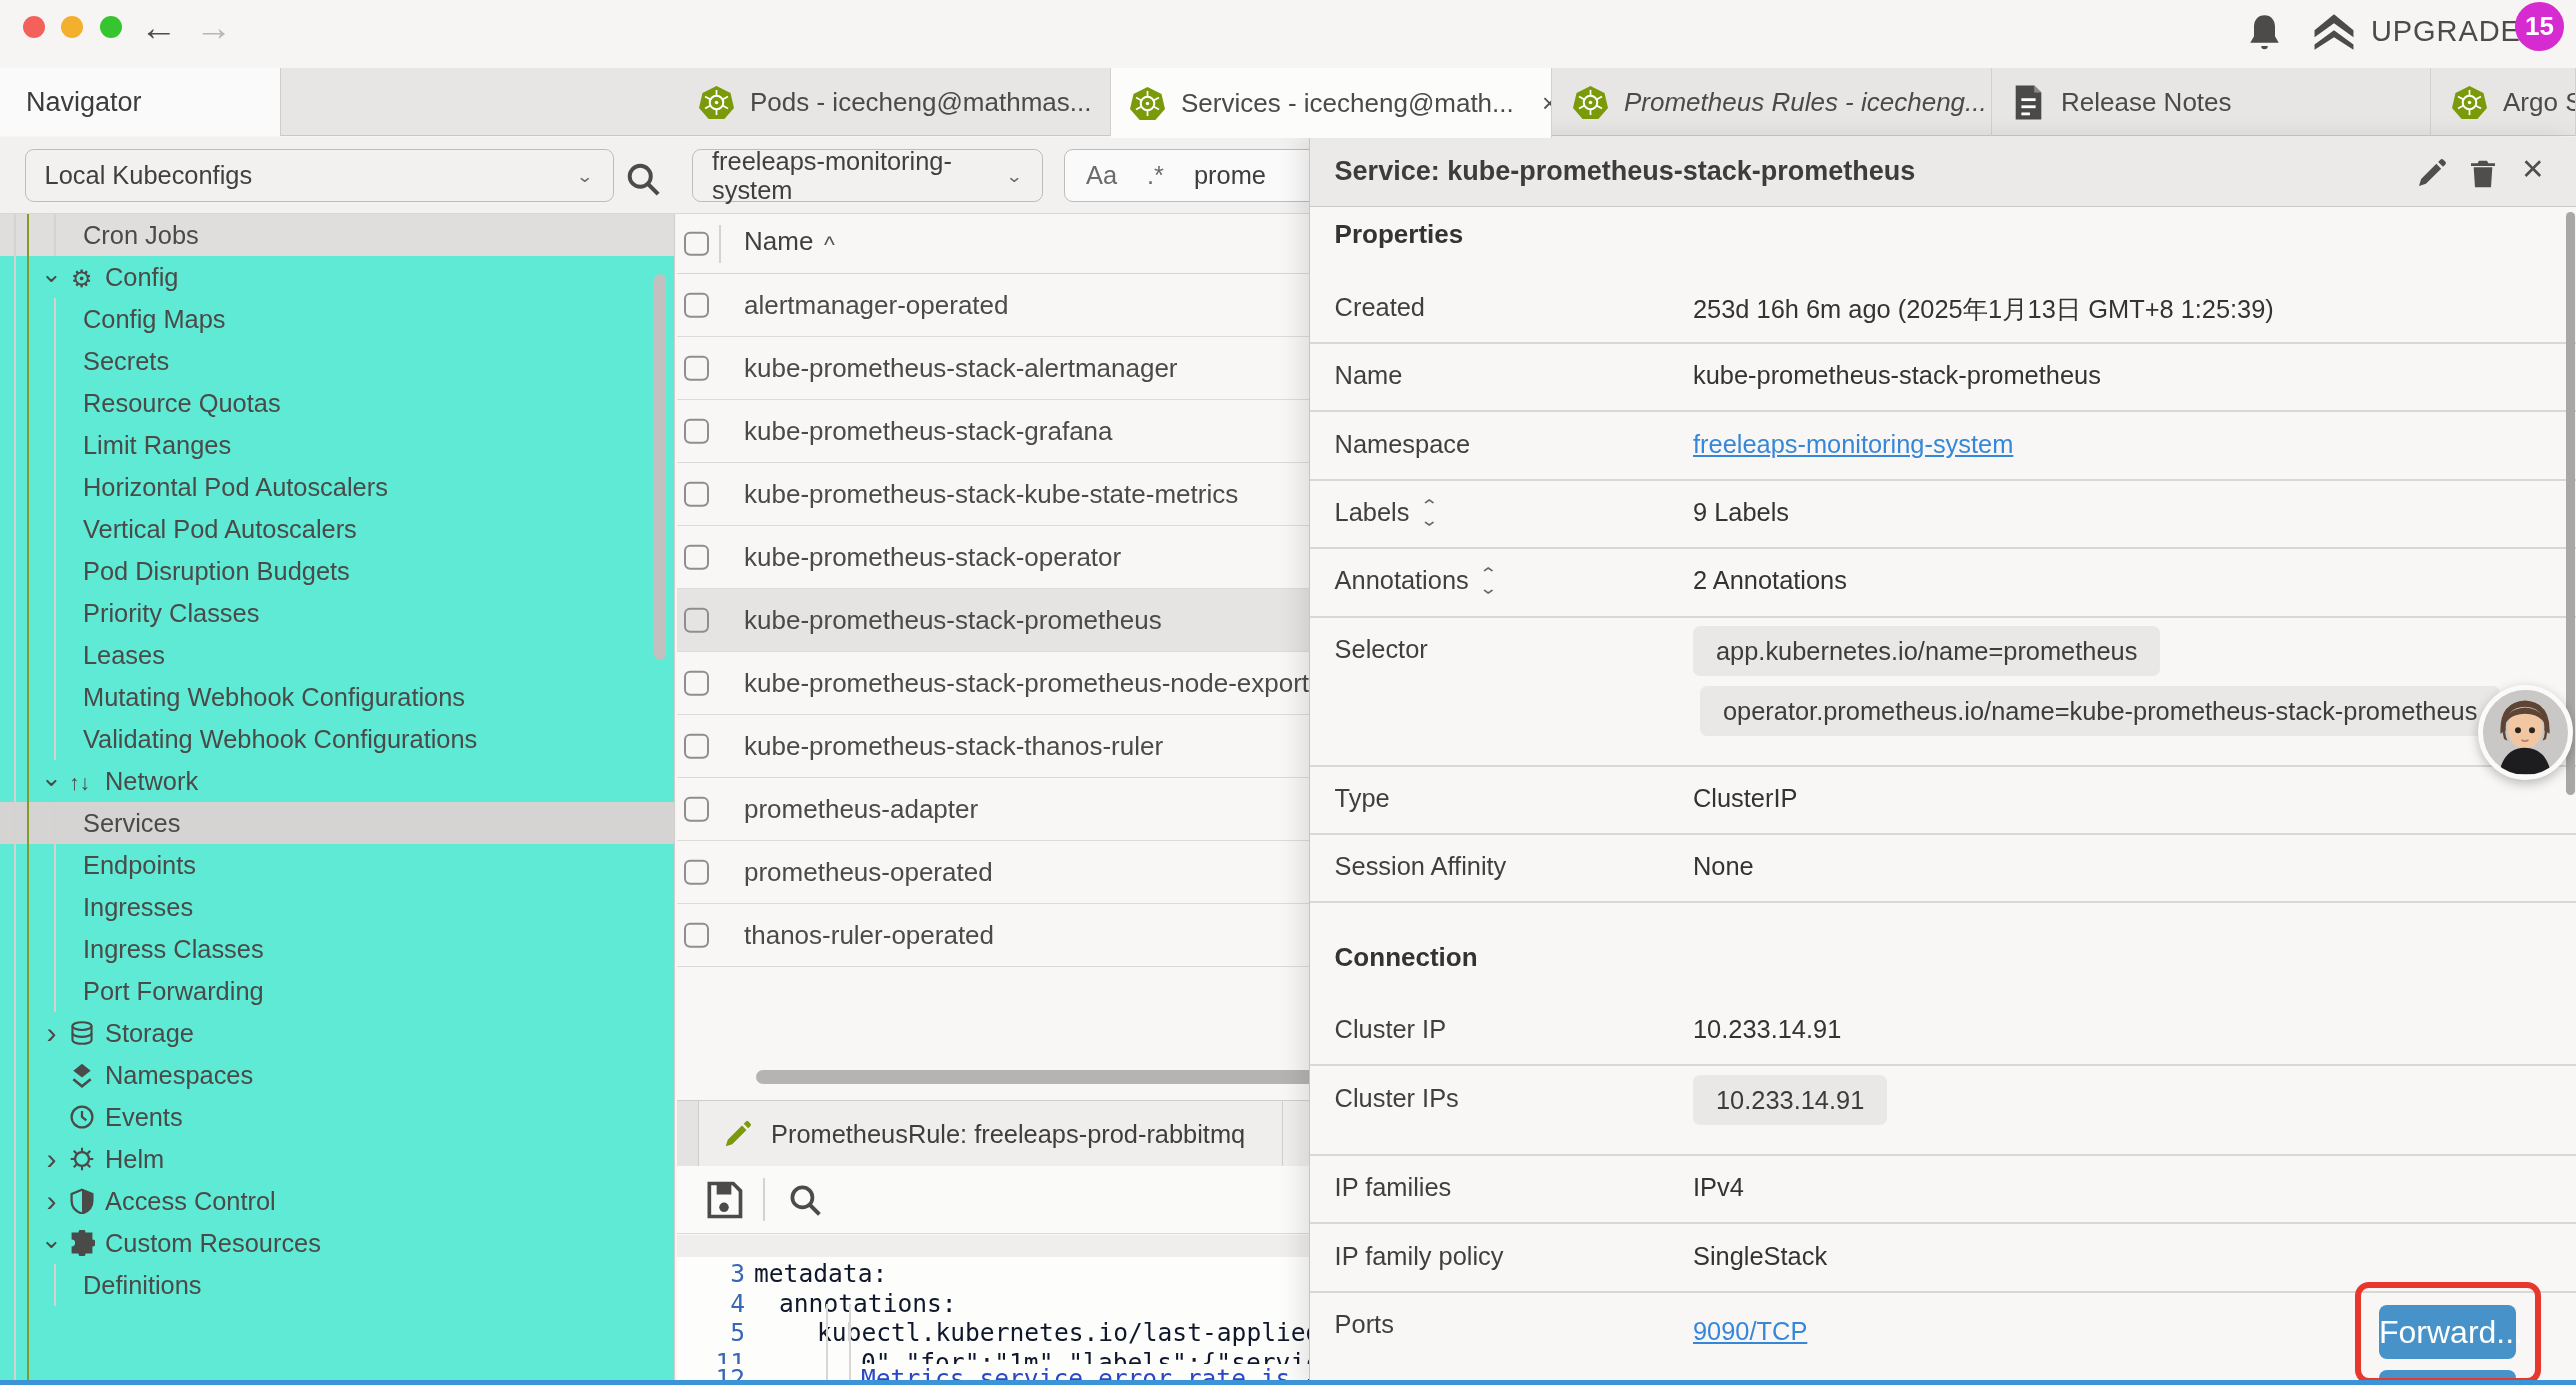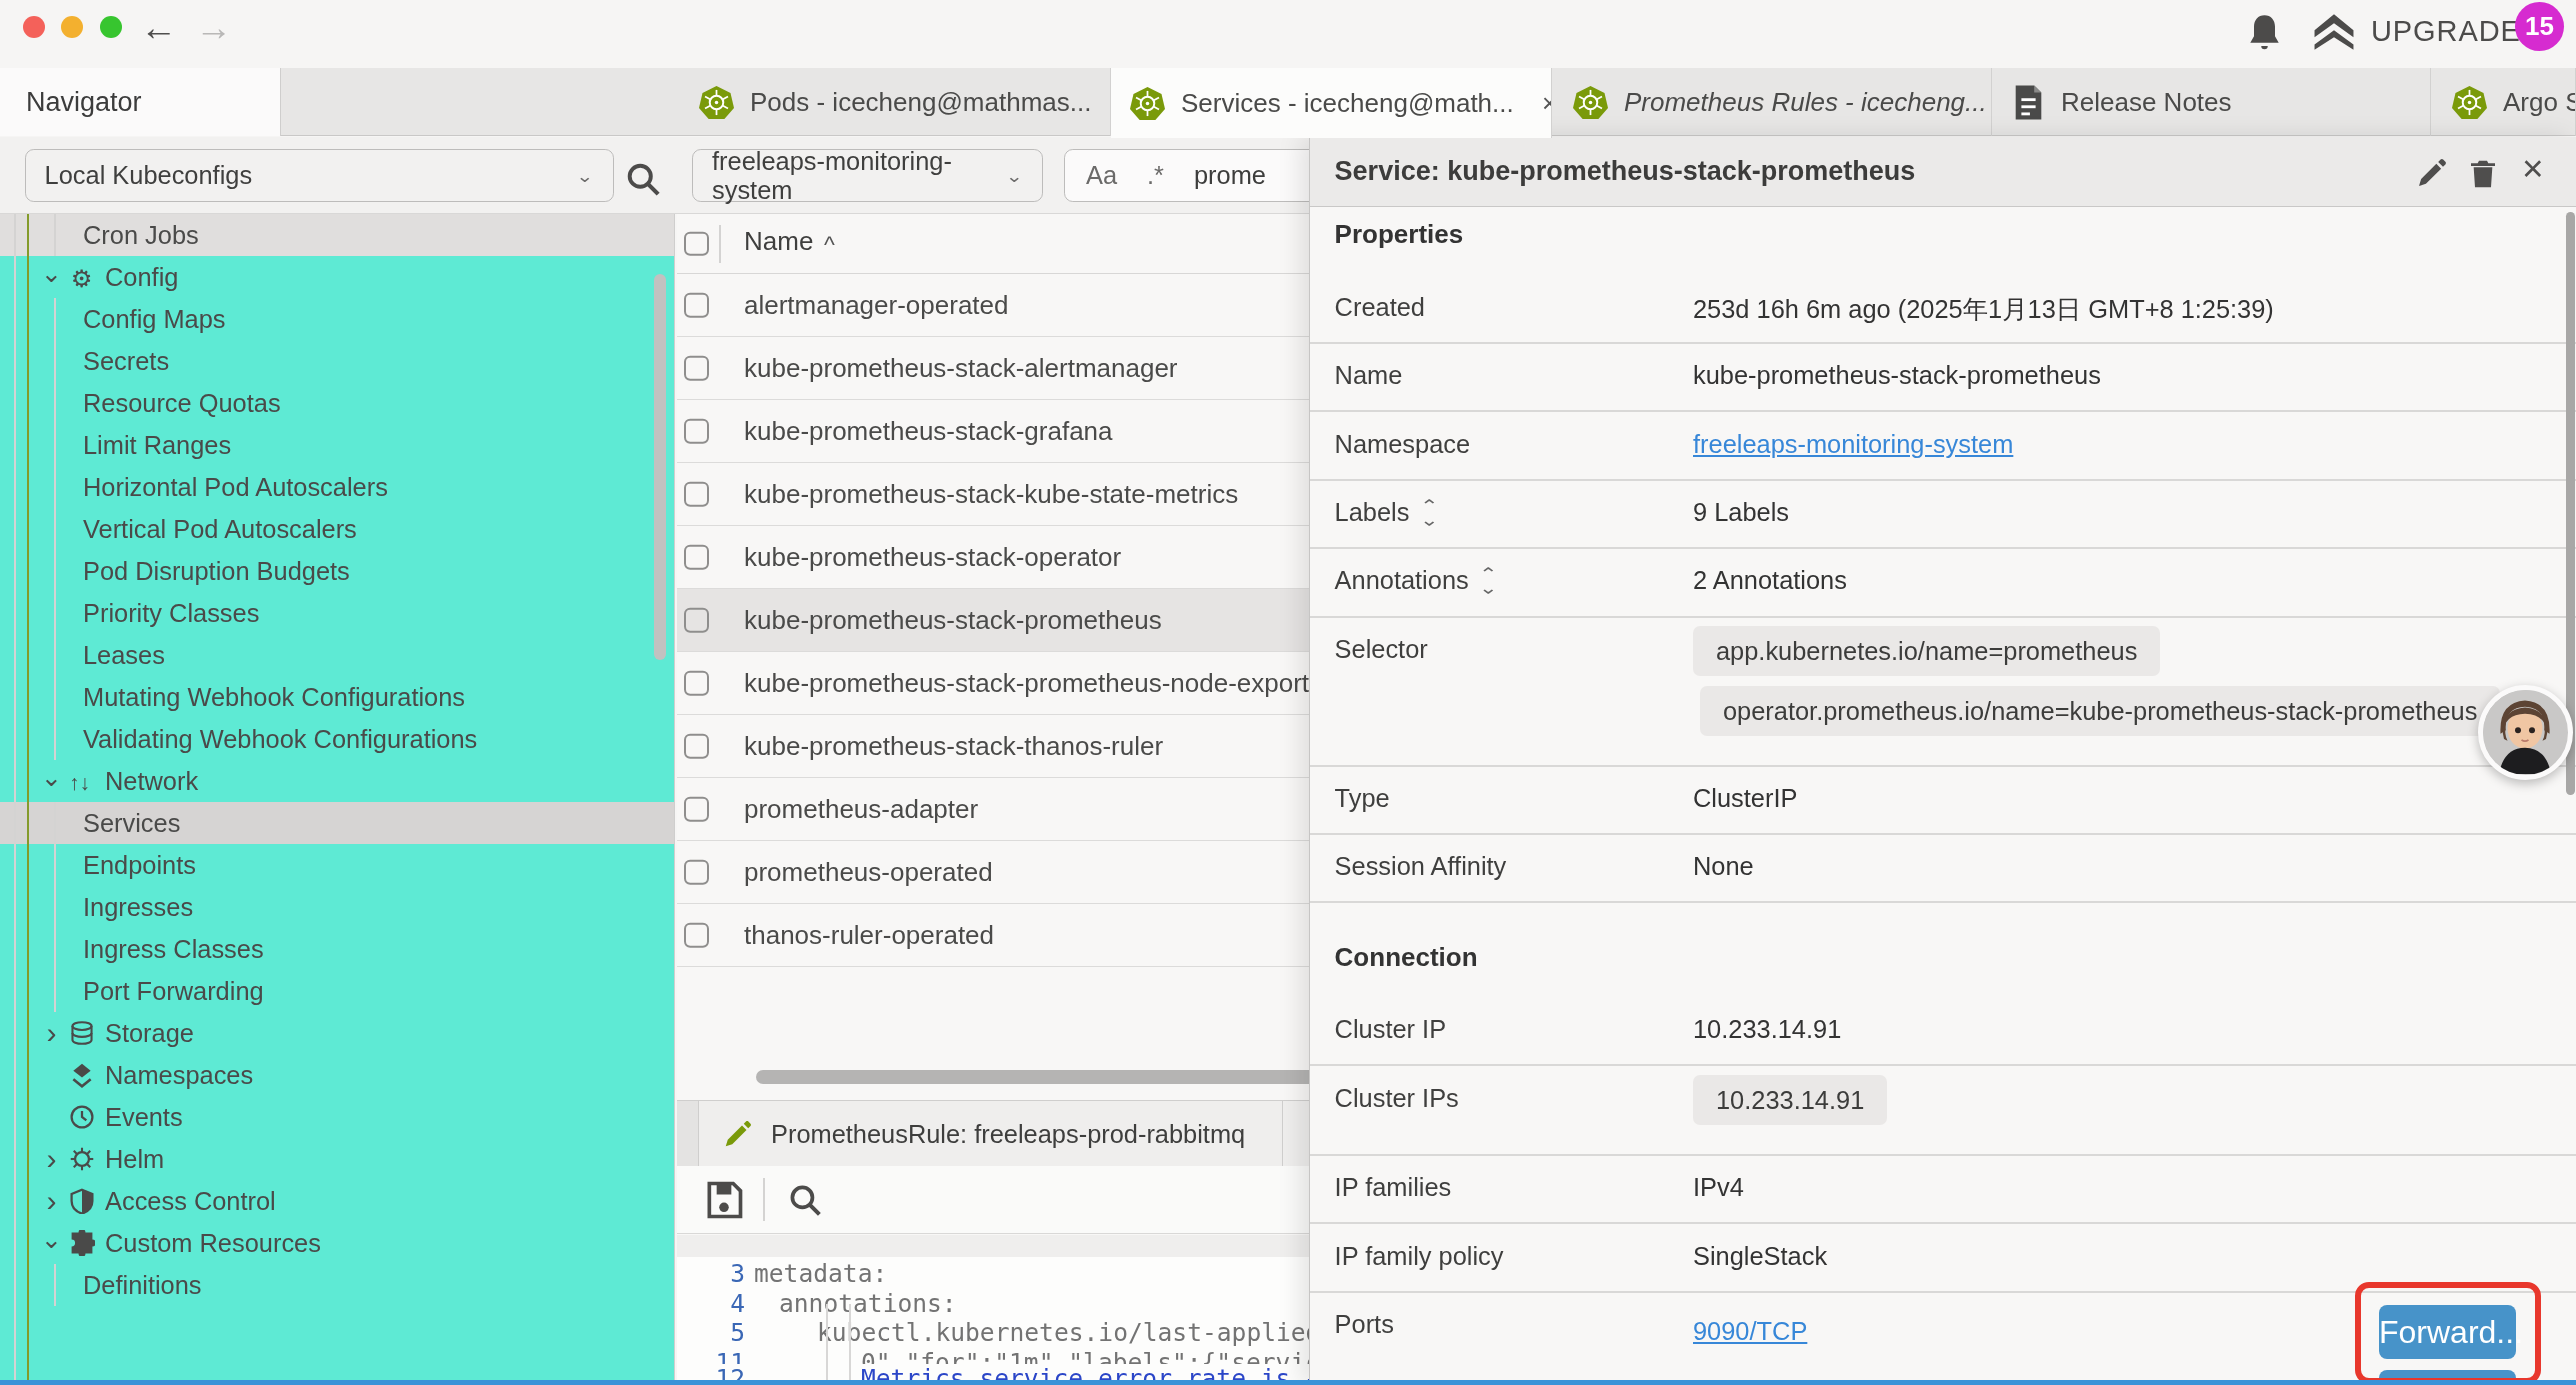--- a/index.html
+++ b/index.html
@@ -68,21 +68,21 @@
   .btabs { position:absolute; left:0; top:886px; width:100%; height:67px; background:#e4e3e2; border-top:1.8px solid #cfcecd; border-bottom:1.8px solid #cfcecd; }
   .btab { position:absolute; top:0; height:67px; background:#efeeed; border-left:1.8px solid #cfcecd; border-right:1.8px solid #cfcecd; display:flex; align-items:center; gap:19px; padding:0 23px; font-size:25.4px; color:#3e3e3d; white-space:nowrap; overflow:hidden;}
   .ed-toolbar { position:absolute; left:0; top:952px; width:100%; height:68px; background:#fafaf9; border-bottom:1.8px solid #d9d8d7;}
   .ed-toolbar .vdiv { position:absolute; left:86px; top:12.3px; bottom:12.3px; width:1.8px; background:#d4d3d2; }
   .ed-btn { position:absolute; top:12.3px; color:#4c4b4a; }
   .foldbar { position:absolute; left:0; top:1021px; width:100%; height:23px; background:#efeeed; border-bottom:1.8px solid #dcdbda; }
   .editor { position:absolute; left:0; top:1043px; width:100%; height:128px; background:#fdfdfc; font-family:"DejaVu Sans Mono", monospace; }
   .cline { position:absolute; height:30px; font-size:24.6px; white-space:nowrap; overflow:hidden;}
   .cline .lnum { position:absolute; left:0; width:68px; text-align:right; color:#3a67b5; }
   .cline .ltext { position:absolute; white-space:pre; }
-  .tealtxt{ color:#737373; } .bluetxt{ color:#2b46c8; }
+  .tealtxt{ color:#0f172a; } .bluetxt{ color:#2b46c8; }
   .indguide { position:absolute; width:1.8px; background:#d8d7d6; }
 
   
   .drawer { position:absolute; left:1309px; top:137px; width:1267px; height:1249px; background:#f8f7f6; border-left:1.8px solid #c6c5c4; box-shadow:-8.8px 0 23px rgba(0,0,0,.10); overflow:hidden; }
   .dheader { position:absolute; left:0; top:0; width:100%; height:70px; background:#ebeae9; border-bottom:1.8px solid #c9c8c7; }
   .dtitle { position:absolute; left:24.6px; top:19px; font-size:27px; font-weight:bold; color:#3c3c3b; }
   .dico { position:absolute; top:21px; color:#4f4e4d; }
   .dbody { position:absolute; left:0; top:70px; width:100%; height:1178px; }
   .sect-head { position:absolute; left:24.6px; font-size:26px; font-weight:bold; color:#333; }
   .prow-label { position:absolute; left:24.6px; font-size:25.4px; color:#3f3f3e; display:flex; gap:12.3px; align-items:center;}

